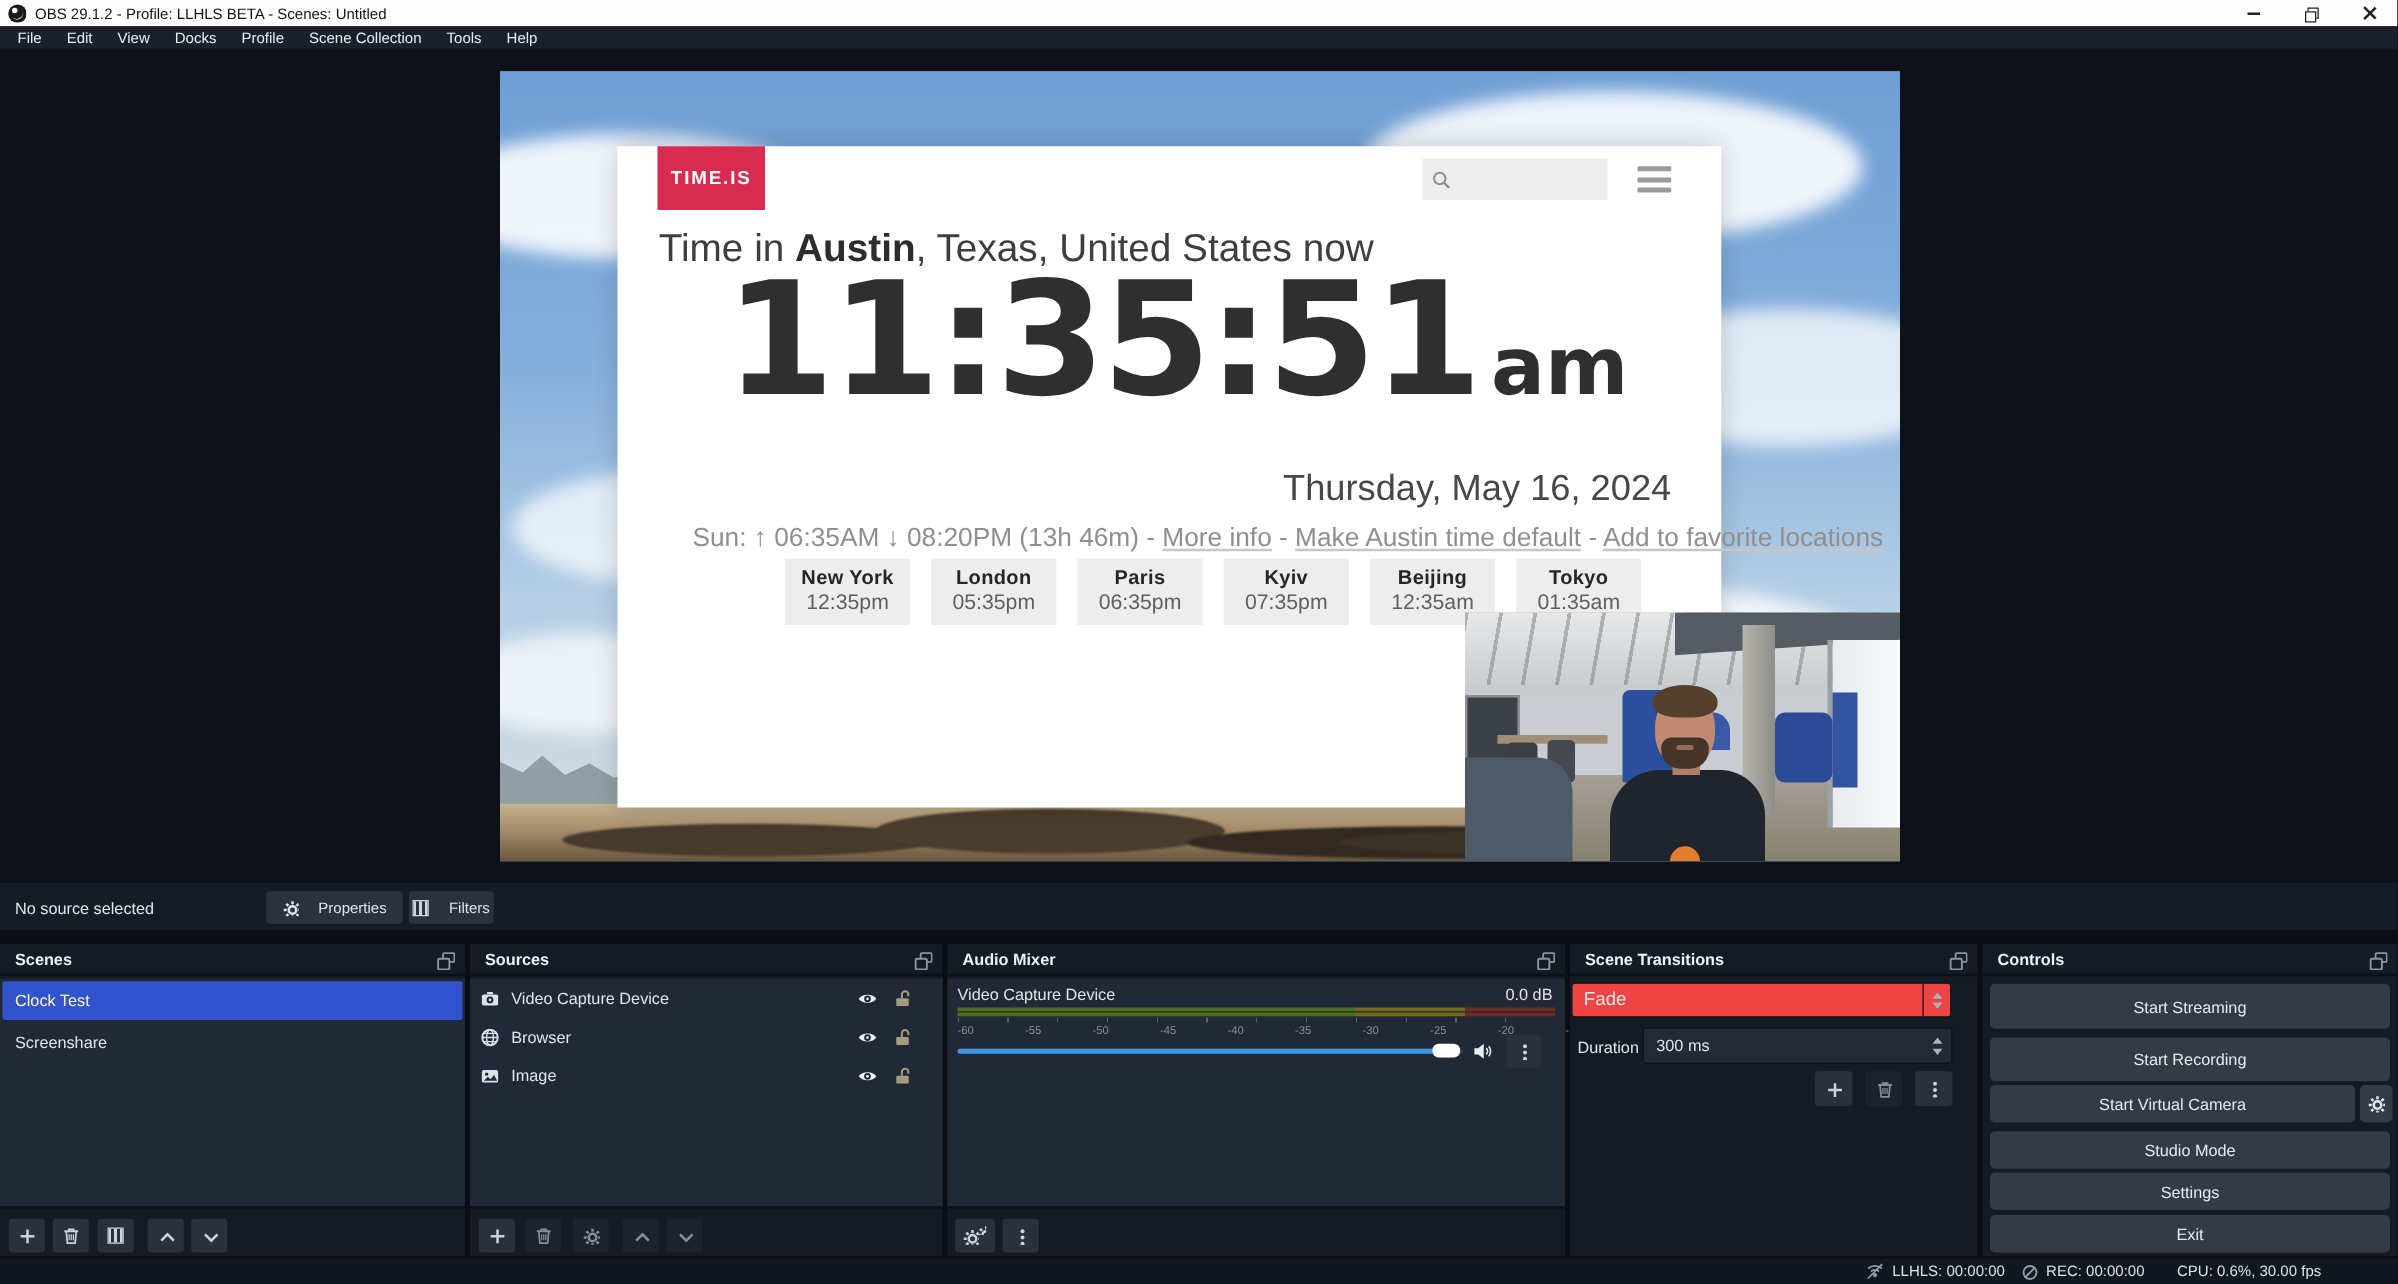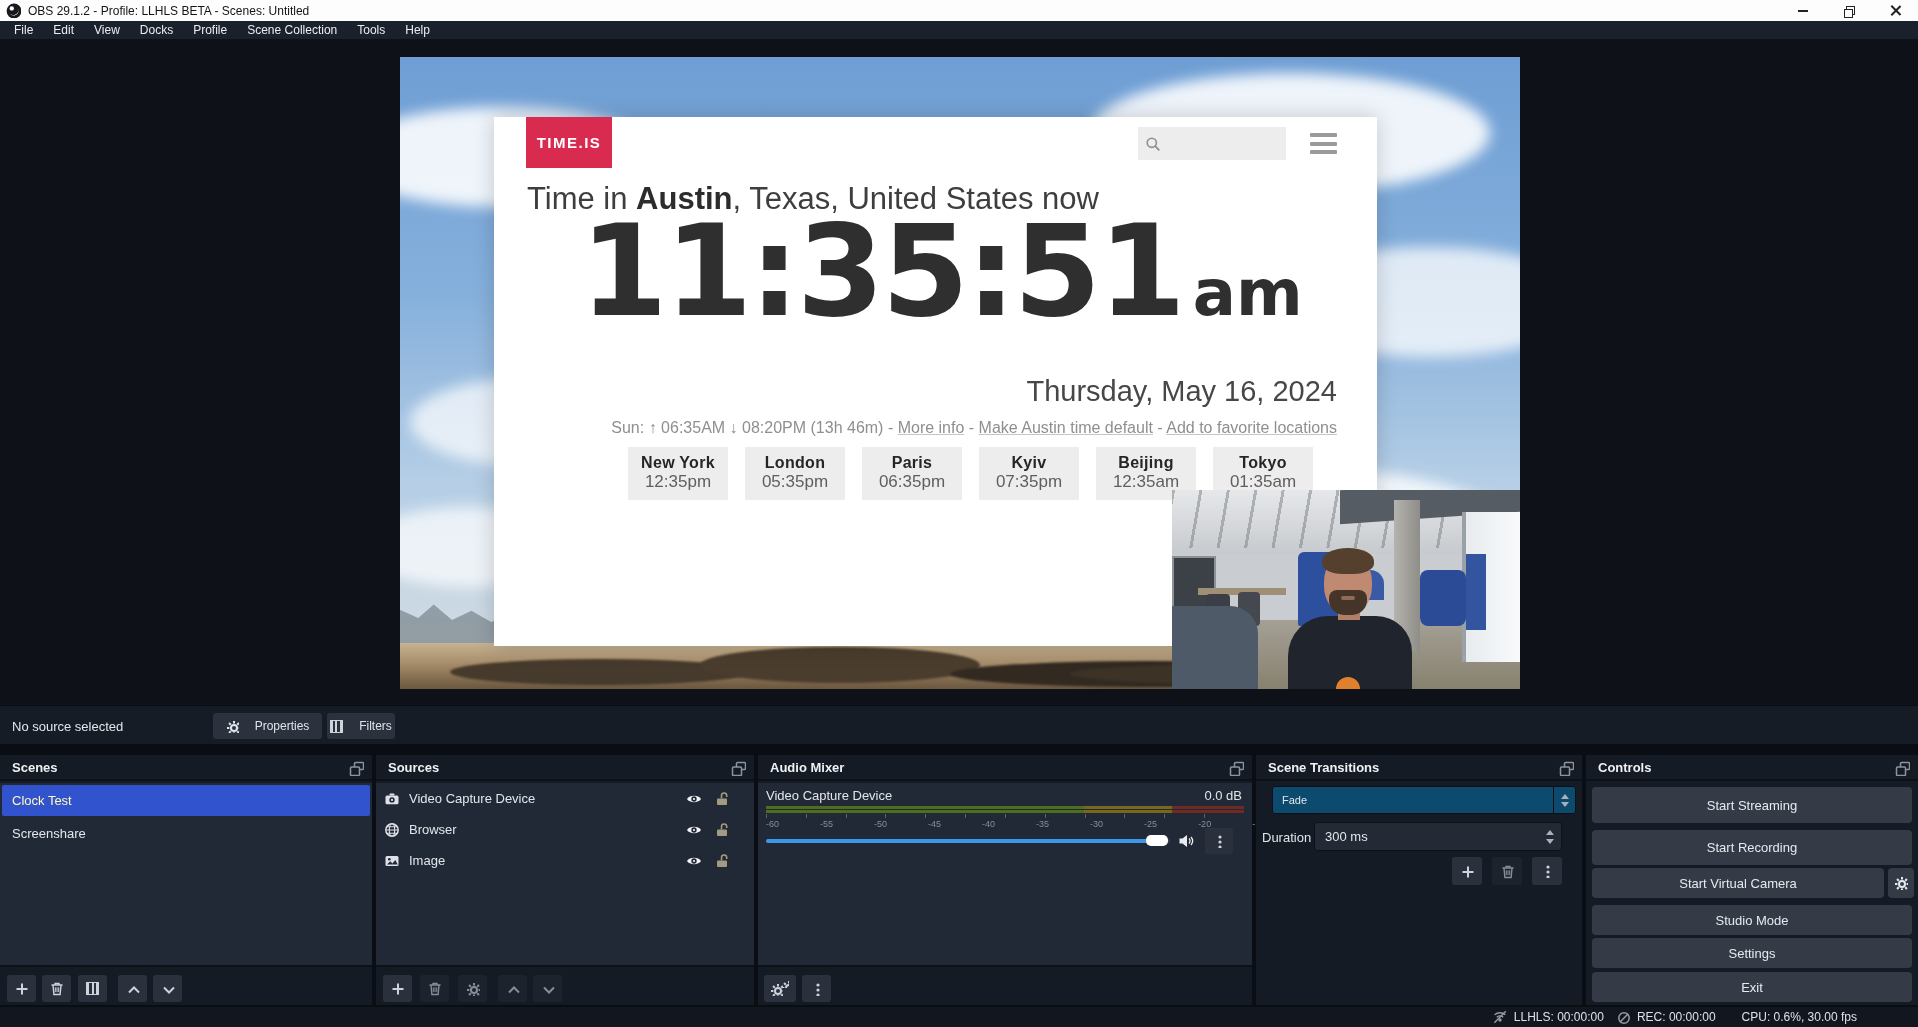--- a/index.html
+++ b/index.html
@@ -53,21 +53,21 @@
   .ti-logo { position:absolute; left:32px; top:0; width:86px; height:51px; background:#d92b50; color:#fff; display:flex; align-items:center; justify-content:center; font-size:15px; font-weight:bold; letter-spacing:1.5px; }
   .ti-search { position:absolute; left:644px; top:10px; width:148px; height:33px; background:#ededed; display:flex; align-items:center; padding-left:7px; color:#8f8f8f; }
   .ti-burger { position:absolute; left:816px; top:16px; width:27px; height:21px; display:flex; flex-direction:column; justify-content:space-between; }
   .ti-burger span { display:block; width:27px; height:4px; background:#9a9a9a; border-radius:1px; }
   .ti-heading { position:absolute; left:33px; top:64px; font-size:31px; color:#3e3e3e; white-space:nowrap; }
   .ti-heading b { color:#2c2c2c; }
   .ti-time { position:absolute; left:86px; top:92px; font-family:"DejaVu Sans", sans-serif; font-weight:bold; color:#2f2f2f; white-space:nowrap; line-height:1; }
   .ti-time .digits { font-size:126px; letter-spacing:-3px; }
   .ti-time .ampm { font-size:64px; margin-left:10px; letter-spacing:0; }
   .ti-date { position:absolute; left:380px; right:40px; top:258px; text-align:right; font-size:29px; color:#474747; }
-  .ti-sun { position:absolute; left:60px; right:40px; top:302px; text-align:right; font-size:16px; color:#8f8f8f; white-space:nowrap; }
+  .ti-sun { position:absolute; left:60px; right:40px; top:302px; text-align:right; font-size:21px; color:#8f8f8f; white-space:nowrap; }
   .ti-sun a { color:#8f8f8f; text-decoration:underline; text-decoration-color:#c6c6c6; }
   .city { position:absolute; top:330px; width:100px; height:53px; background:#ededed; text-align:center; }
   .ct1{left:134px}.ct2{left:251px}.ct3{left:368px}.ct4{left:485px}.ct5{left:602px}.ct6{left:719px}
   .city-name { margin-top:7px; font-size:16px; font-weight:bold; color:#262626; letter-spacing:.3px; }
   .city-time { font-size:17px; color:#5f5f5f; }
 
   
   .webcam { position:absolute; left:772px; top:433px; width:348px; height:199px; overflow:hidden; background:#bcc0c4; }
   .wc-ceiling { position:absolute; left:0; top:0; width:100%; height:72px; background:linear-gradient(180deg,#e6e8ea,#c3c6ca); }
   .wc-beams { position:absolute; left:0; top:0; width:100%; height:58px; background:repeating-linear-gradient(100deg, rgba(120,126,132,.5) 0 3px, transparent 3px 27px); }
@@ -137,21 +137,21 @@
   .vol-track { position:absolute; left:8px; top:84px; width:404px; height:4px; background:#3c4350; border-radius:2px; }
   .vol-fill { position:absolute; left:0; top:0; width:384px; height:4px; background:#3c97e8; border-radius:2px; }
   .vol-handle { position:absolute; left:380px; top:-4px; width:22px; height:11px; background:#ffffff; border-radius:5px; }
   .spk { position:absolute; left:420px; top:78px; color:#e8ecf1; }
   .mix-dots { position:absolute; left:447px; top:73px; width:28px; height:26px; background:#2a313d; border-radius:3px; display:flex; align-items:center; justify-content:center; color:#ccd3da; }
   .gear2 { position:relative; width:20px; height:16px; }
   .gear2 .g1 { position:absolute; left:0; top:2px; }
   .gear2 .g2 { position:absolute; left:11px; top:-1px; }
 
   
-  .combo { position:absolute; left:16px; top:31px; width:304px; height:28px; background:#0c4a6e; border:1px solid #0d1117; border-radius:3px; font-size:11px; color:#e2e6eb; line-height:26px; padding-left:9px; }
+  .combo { position:absolute; left:1px; top:31px; width:304px; height:28px; background:#ef4444; border:1px solid #0d1117; border-radius:3px; font-size:15px; color:#e2e6eb; line-height:26px; padding-left:9px; }
   .combo-arrows { position:absolute; right:0; top:0; bottom:0; width:22px; border-left:1px solid #0d1117; display:flex; flex-direction:column; align-items:center; justify-content:center; gap:3px; }
   .arr-up { width:0; height:0; border-left:4px solid transparent; border-right:4px solid transparent; border-bottom:5px solid #aab1bb; }
   .arr-down { width:0; height:0; border-left:4px solid transparent; border-right:4px solid transparent; border-top:5px solid #aab1bb; }
   .dur-label { position:absolute; left:6px; top:75px; font-size:13px; color:#e2e6eb; }
   .spin { position:absolute; left:58px; top:67px; width:248px; height:29px; background:#232a35; border:1px solid #0d1117; border-radius:3px; font-size:13px; color:#e2e6eb; line-height:27px; padding-left:10px; }
   .spin-arrows { position:absolute; right:7px; top:0; bottom:0; display:flex; flex-direction:column; align-items:center; justify-content:center; gap:4px; }
   .tr-btn { top:102px; height:28px; width:30px; }
   .trb1 { left:196px; } .trb2 { left:236px; } .trb3 { left:276px; }
 
   

